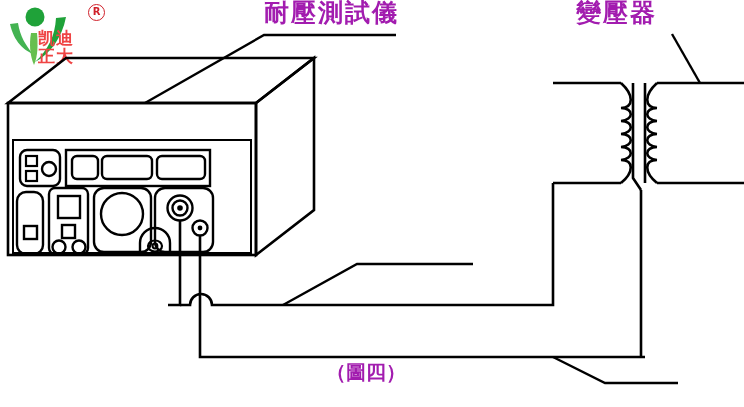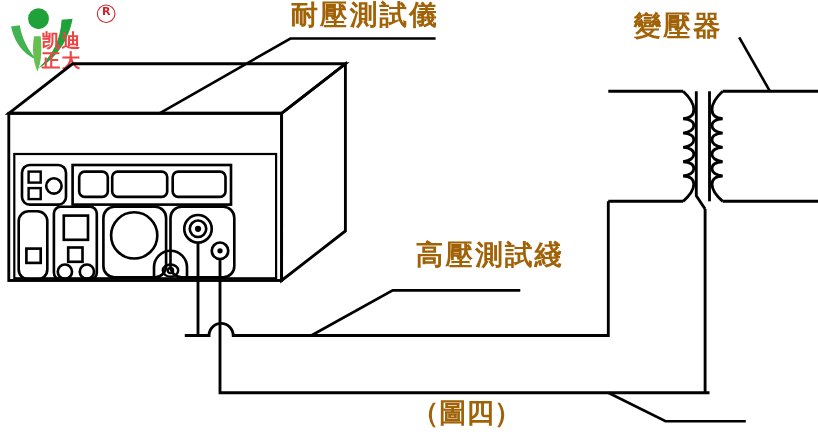--- a/index.html
+++ b/index.html
@@ -20,32 +20,32 @@
   }
   #diagram-svg {
     position: absolute;
     left: 0;
     top: 0;
     width: 744px;
     height: 407px;
   }
   .cjk-label {
     position: absolute;
-    font-family: Liberation Sans, sans-serif;
+    font-family: Liberation Mono, monospace;
     font-weight: 700;
-    color: #a16207;
+    color: #a21caf;
     white-space: nowrap;
     letter-spacing: 2px;
     line-height: 1;
   }
   .lbl-tester   { left: 264px; top: 2px;   font-size: 25px; }
-  .lbl-xfmr     { left: 576px; top: 12px;   font-size: 25px; }
+  .lbl-xfmr     { left: 576px; top: 2px;   font-size: 25px; }
   .lbl-hvline   { left: 378px; top: 220px; font-size: 25px; }
   .lbl-ground   { left: 606px; top: 358px; font-size: 25px; }
-  .lbl-figure   { left: 326px; top: 364px; font-size: 25px; letter-spacing: 0px; margin-left: 48px; }
+  .lbl-figure   { left: 326px; top: 364px; font-size: 20px; letter-spacing: 0px; }
 
   
   #logo-block {
     position: absolute;
     left: 4px;
     top: 2px;
     width: 108px;
     height: 64px;
   }
   #logo-svg { position: absolute; left: 0; top: 0; }
@@ -220,18 +220,17 @@
         <path d="M 553 357 L 605 383 L 678 383"></path>
       </g>
 
     </g>
   </svg>
 
   <div class="cjk-label lbl-tester">耐壓測試儀</div>
 
   <div class="cjk-label lbl-xfmr">變壓器</div>
 
-  <div class="cjk-label lbl-hvline">高壓測試綫</div>
 
 
   <div class="cjk-label lbl-figure">（圖四）</div>
 
 </div>
 
 </body></html>

